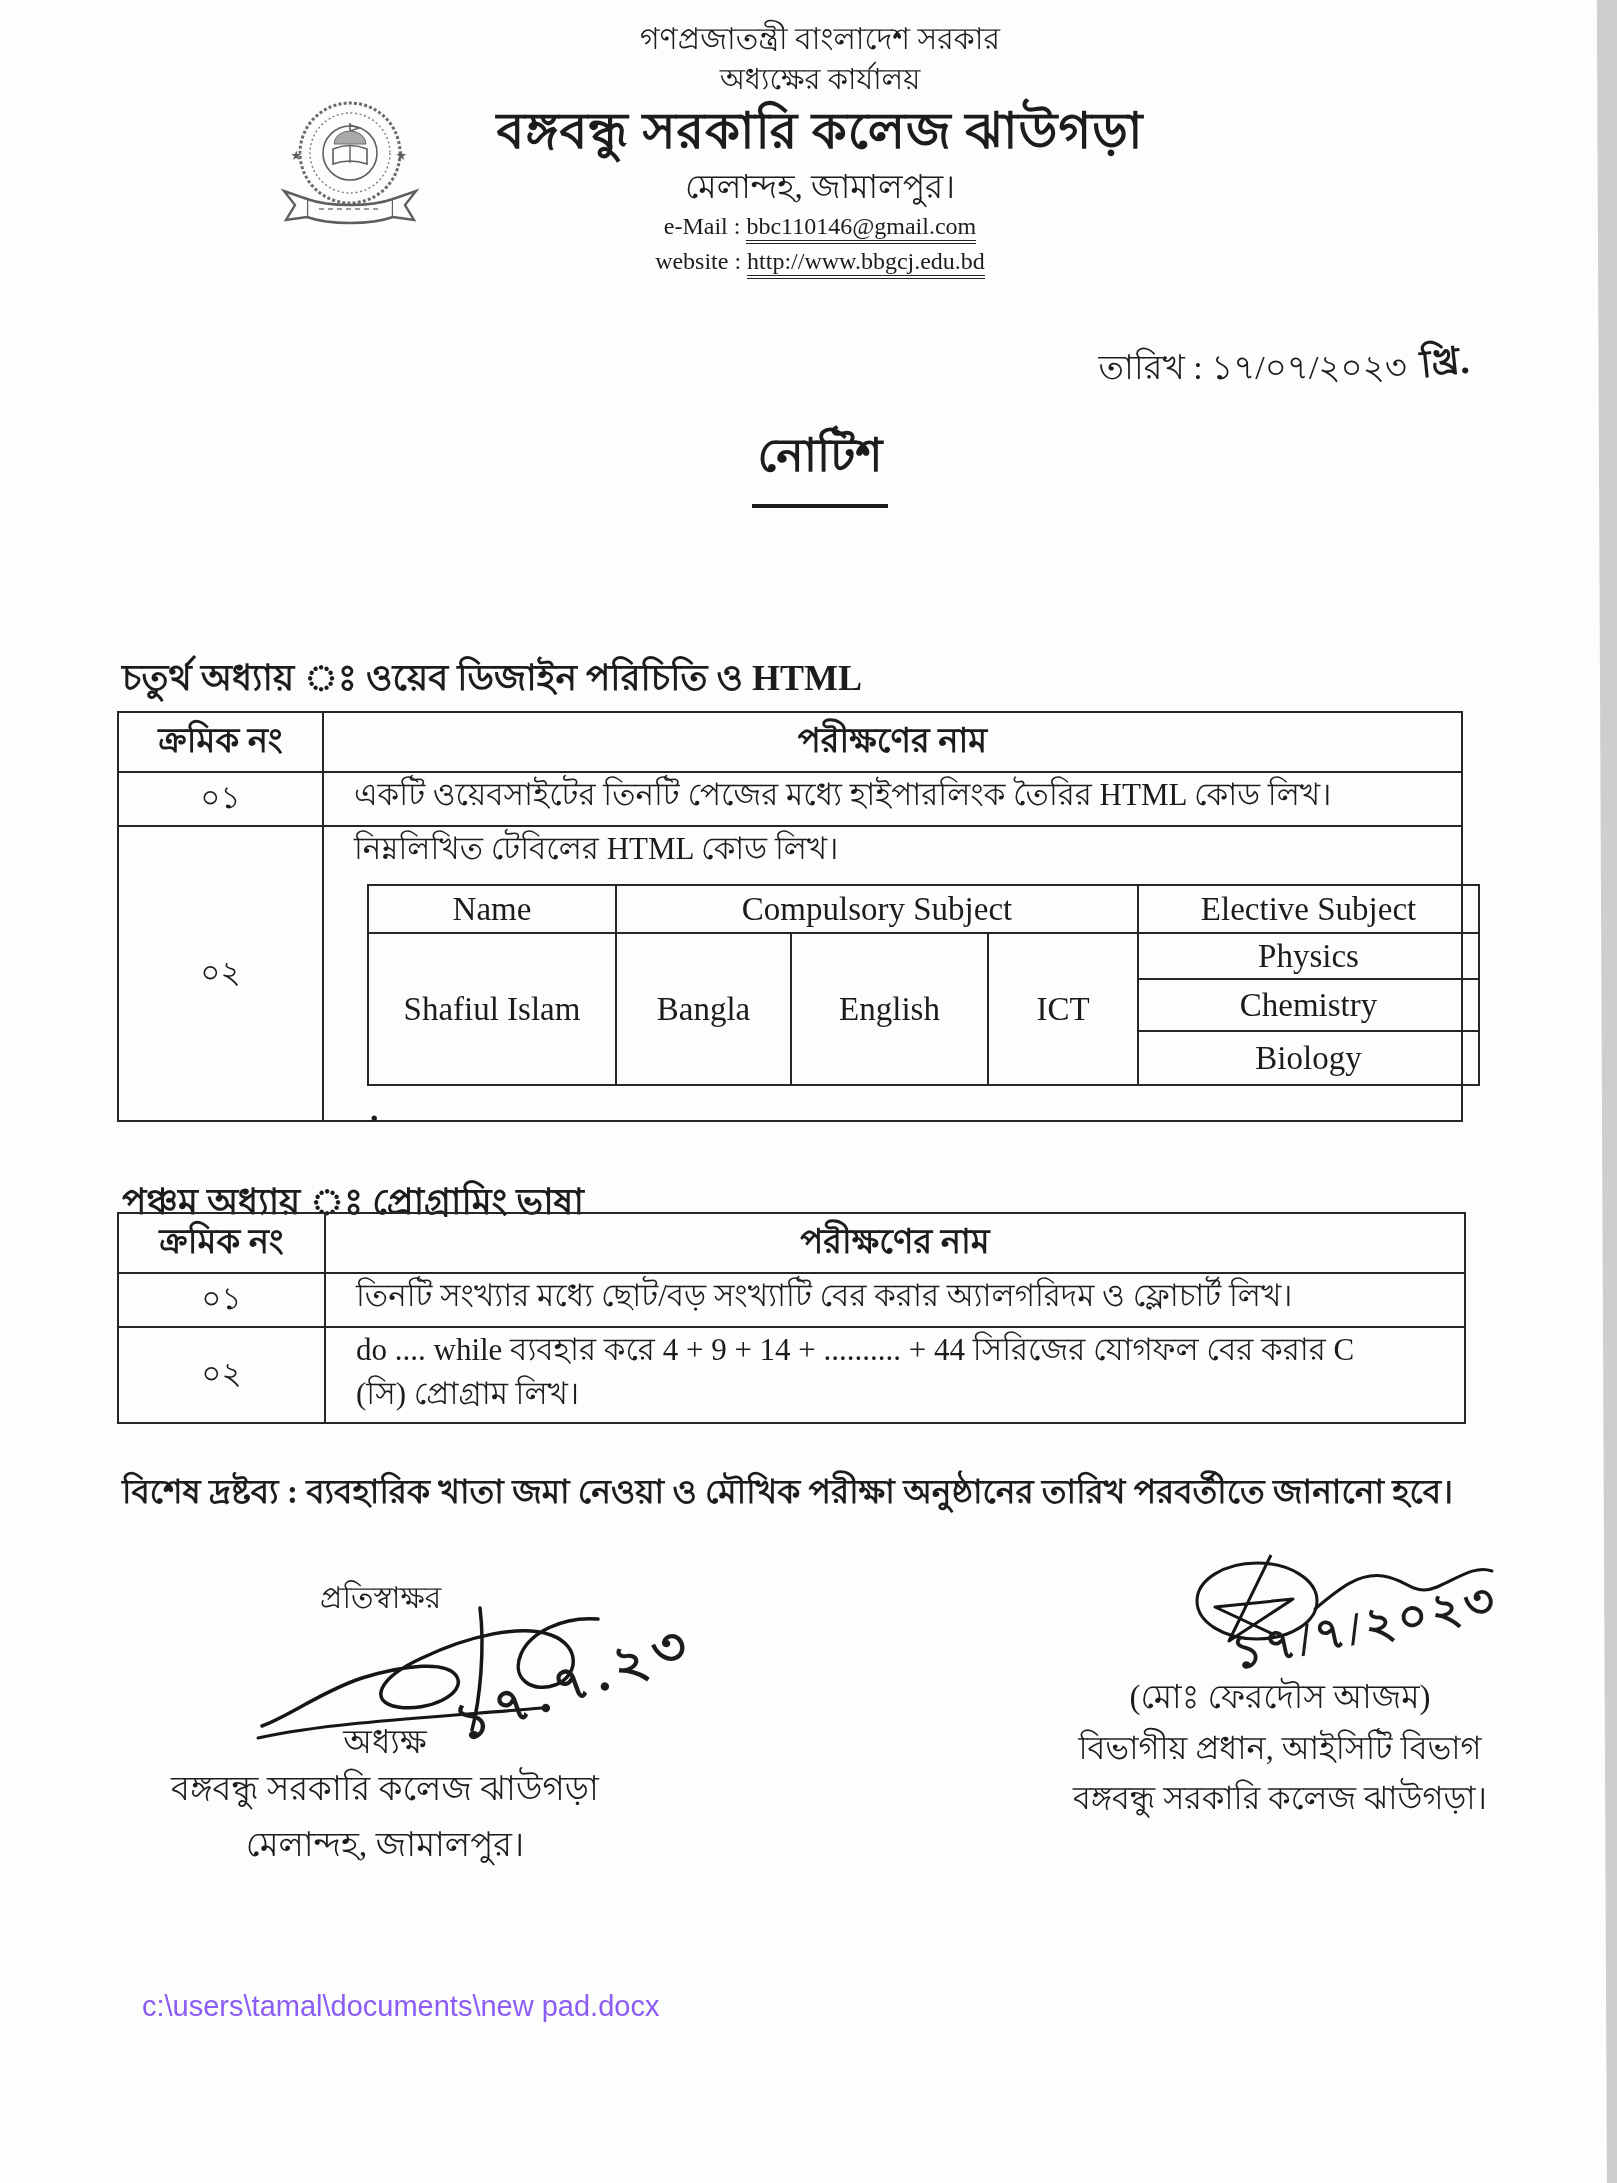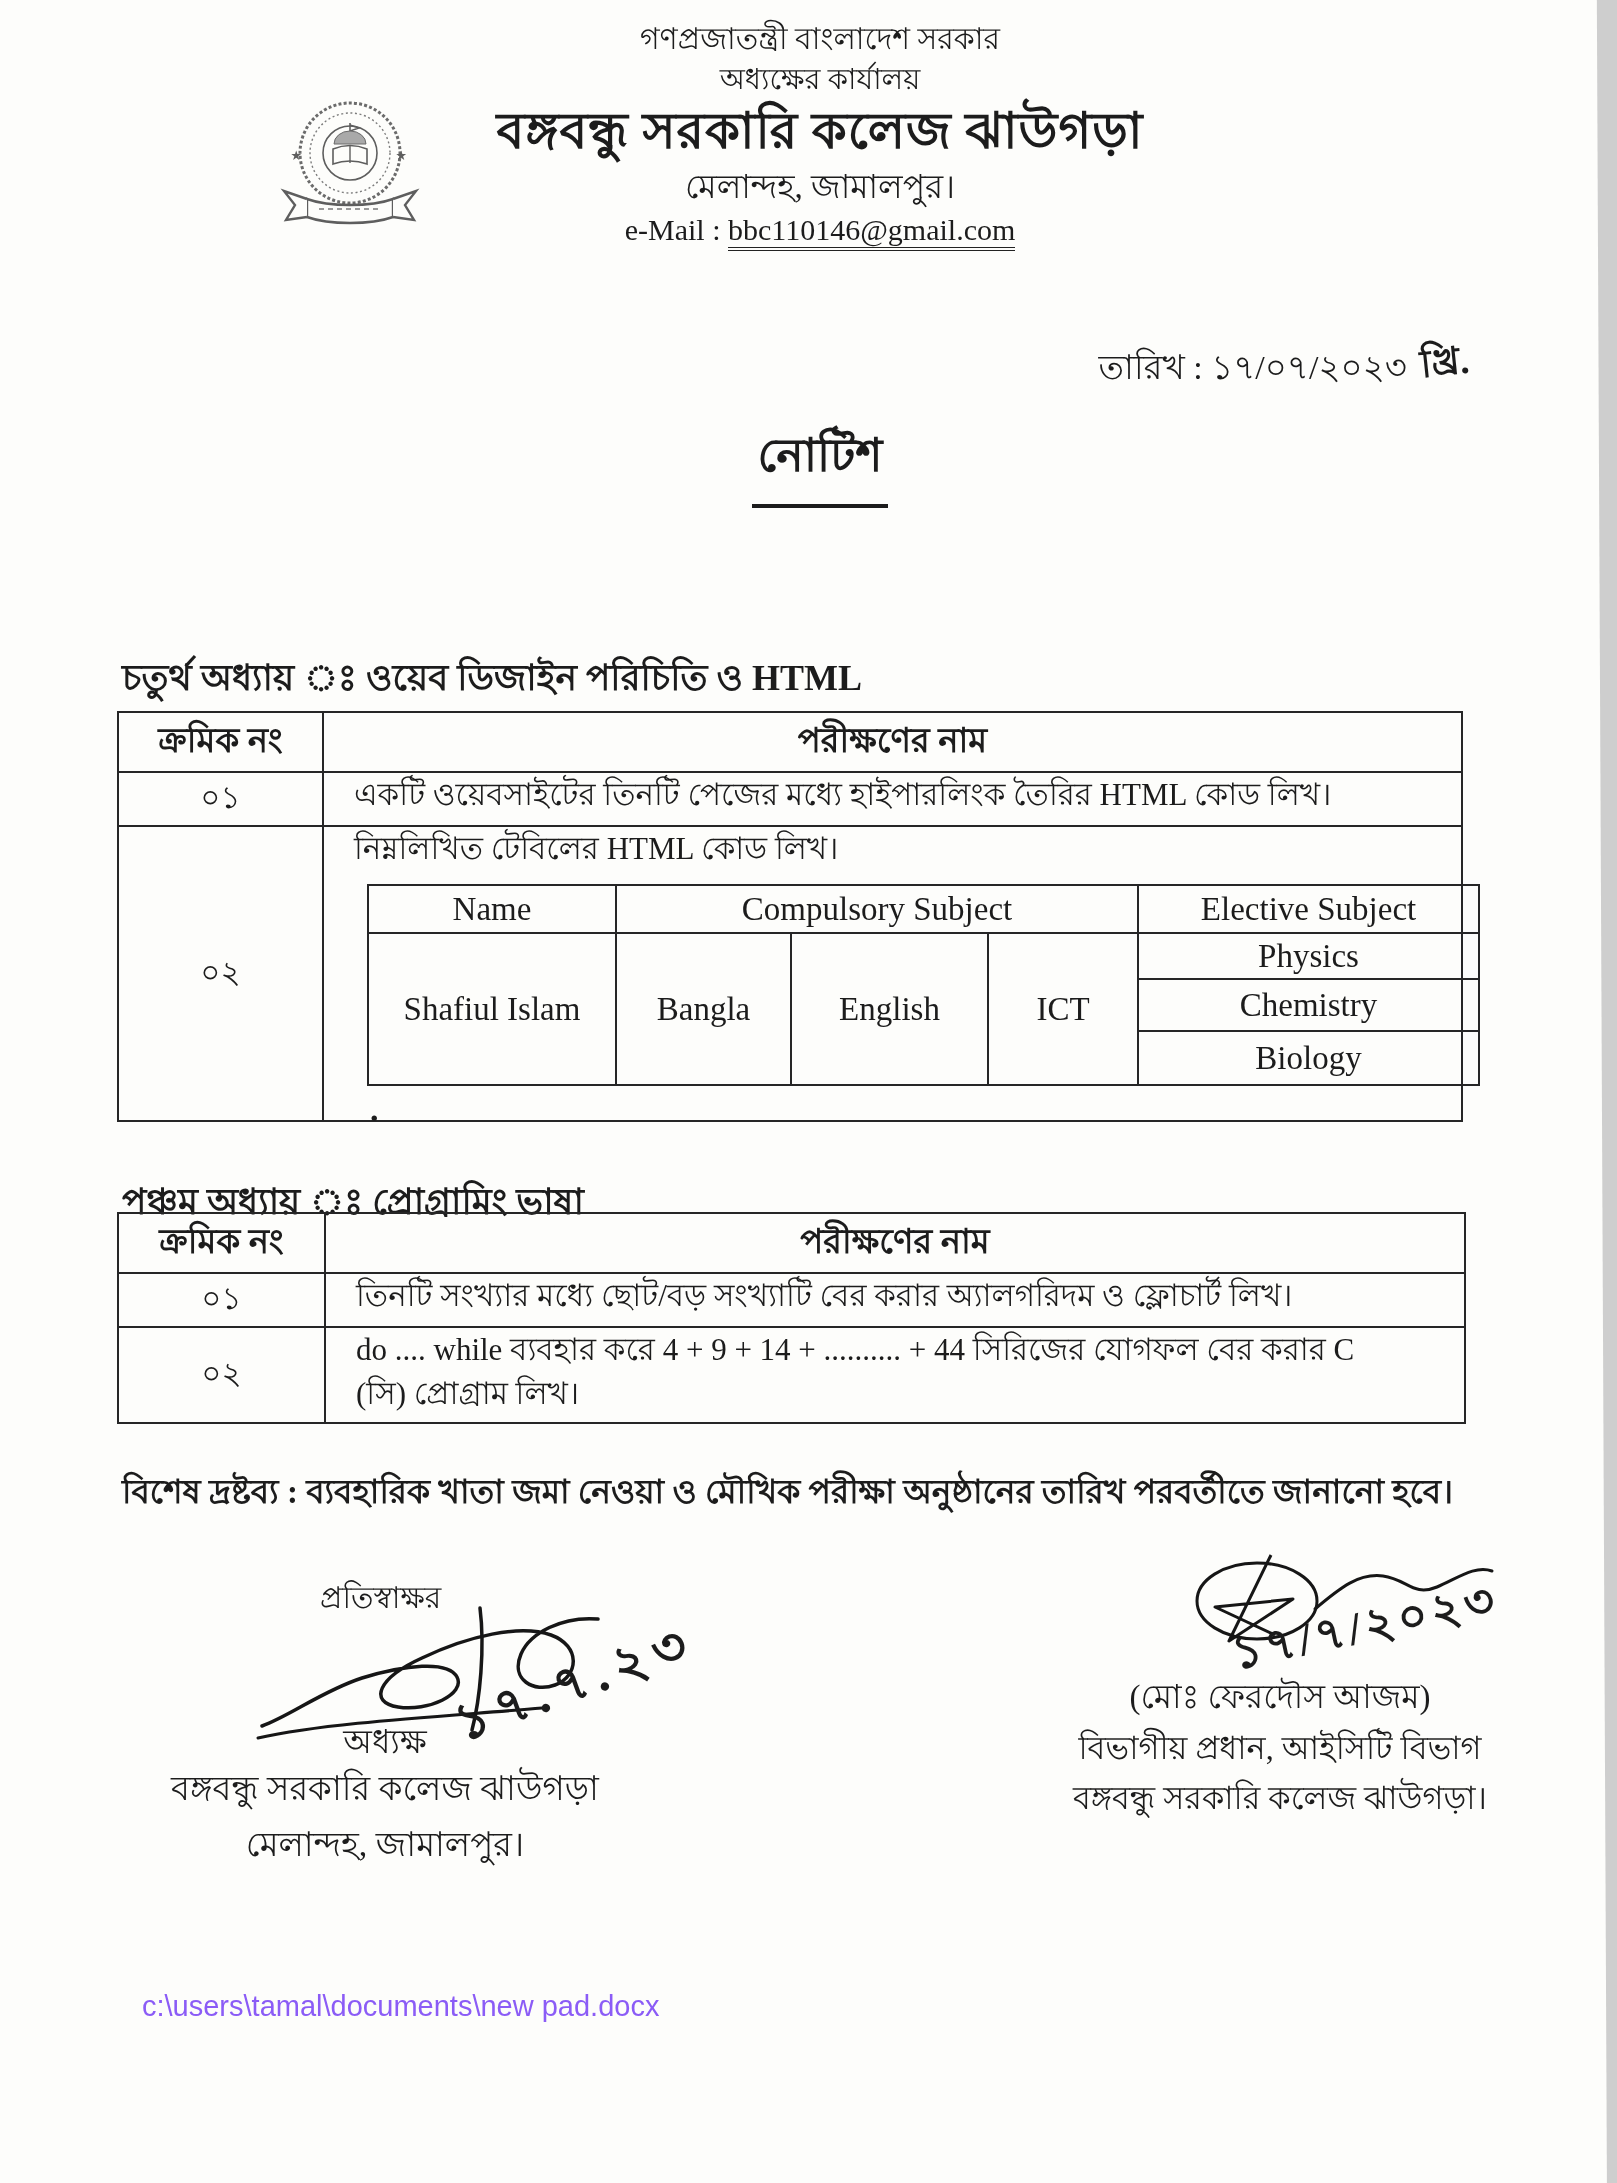--- a/index.html
+++ b/index.html
@@ -19,21 +19,21 @@
     background:#c6c6c6;
     clip-path:polygon(52% 0,100% 0,100% 100%,76% 100%);
     opacity:.85;
   }
   
   .header{position:absolute;top:22px;left:120px;width:1400px;text-align:center;line-height:1.1;}
   .h-govt{font-size:30px;}
   .h-office{font-size:29px;margin-top:9px;}
   .h-college{font-size:50px;font-weight:700;margin-top:8px;letter-spacing:1px;}
   .h-addr{font-size:33px;margin-top:10px;}
-  .h-contact{font-size:30px;margin-top:8px;}
+  .h-contact{font-size:24px;margin-top:8px;}
   .u-double{border-bottom:4px double #222;padding-bottom:1px;}
   .seal{position:absolute;left:277px;top:100px;width:146px;height:140px;}
   
   .date-line{position:absolute;top:336px;right:147px;font-size:34px;white-space:nowrap;}
   .date-hand{display:inline-block;transform:rotate(-6deg) translateY(-4px);font-size:38px;font-weight:700;margin-left:6px;}
   
   .notice-title{position:absolute;top:420px;left:120px;width:1400px;text-align:center;}
   .notice-title span{display:inline-block;font-size:46px;font-weight:700;border-bottom:4px solid #1c1c1c;padding:0 6px 8px;}
   
   .body-para{position:absolute;top:514px;left:122px;width:1398px;font-size:31px;line-height:45px;}
@@ -106,20 +106,21 @@
     <path d="M116 99 L139 91 L128 105 L137 120 L116 117" fill="#fdfdfb" stroke="#5e5e5e" stroke-width="2.4"></path>
     <path d="M42 109 h62" stroke="#9a9a9a" stroke-width="2.2" stroke-dasharray="5 4" fill="none"></path>
   </svg>
 
   <div class="header">
     <div class="h-govt">গণপ্রজাতন্ত্রী বাংলাদেশ সরকার</div>
     <div class="h-office">অধ্যক্ষের কার্যালয়</div>
     <div class="h-college">বঙ্গবন্ধু সরকারি কলেজ ঝাউগড়া</div>
     <div class="h-addr">মেলান্দহ, জামালপুর।</div>
     <div class="h-contact"><span>e-Mail : </span><span class="u-double">bbc110146@gmail.com</span></div>
+    <div class="h-contact"><span>website : </span><span class="u-double">http://www.bbgcj.edu.bd</span></div>
   </div>
 
   <div class="date-line">
     <span>তারিখ : ১৭/০৭/২০২৩</span>
     <span class="date-hand">খ্রি.</span>
   </div>
 
   <div class="notice-title"><span>নোটিশ</span></div>
 
 

